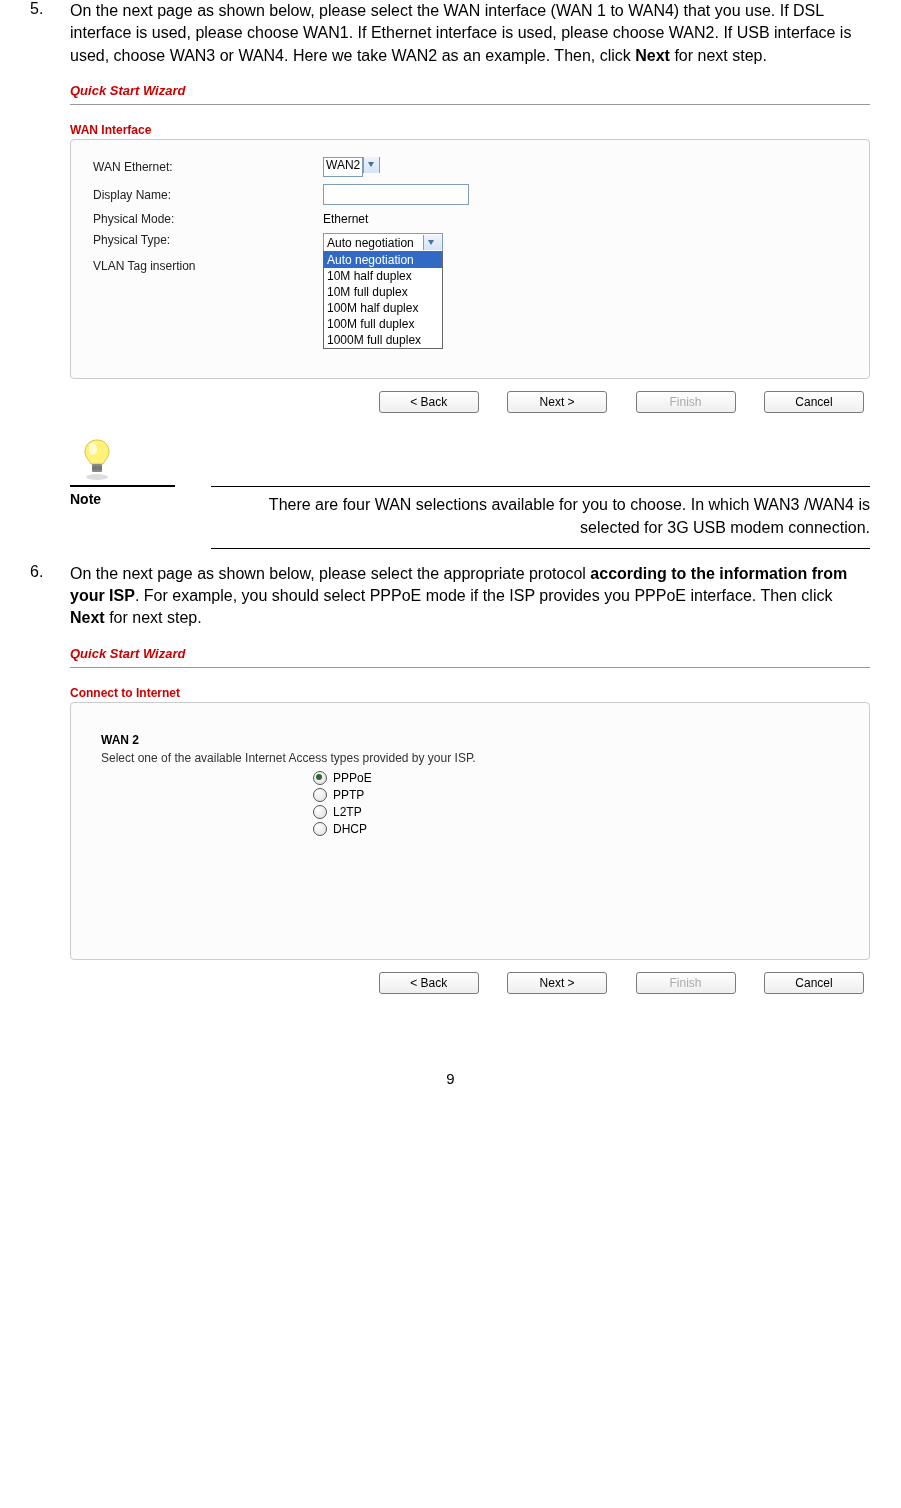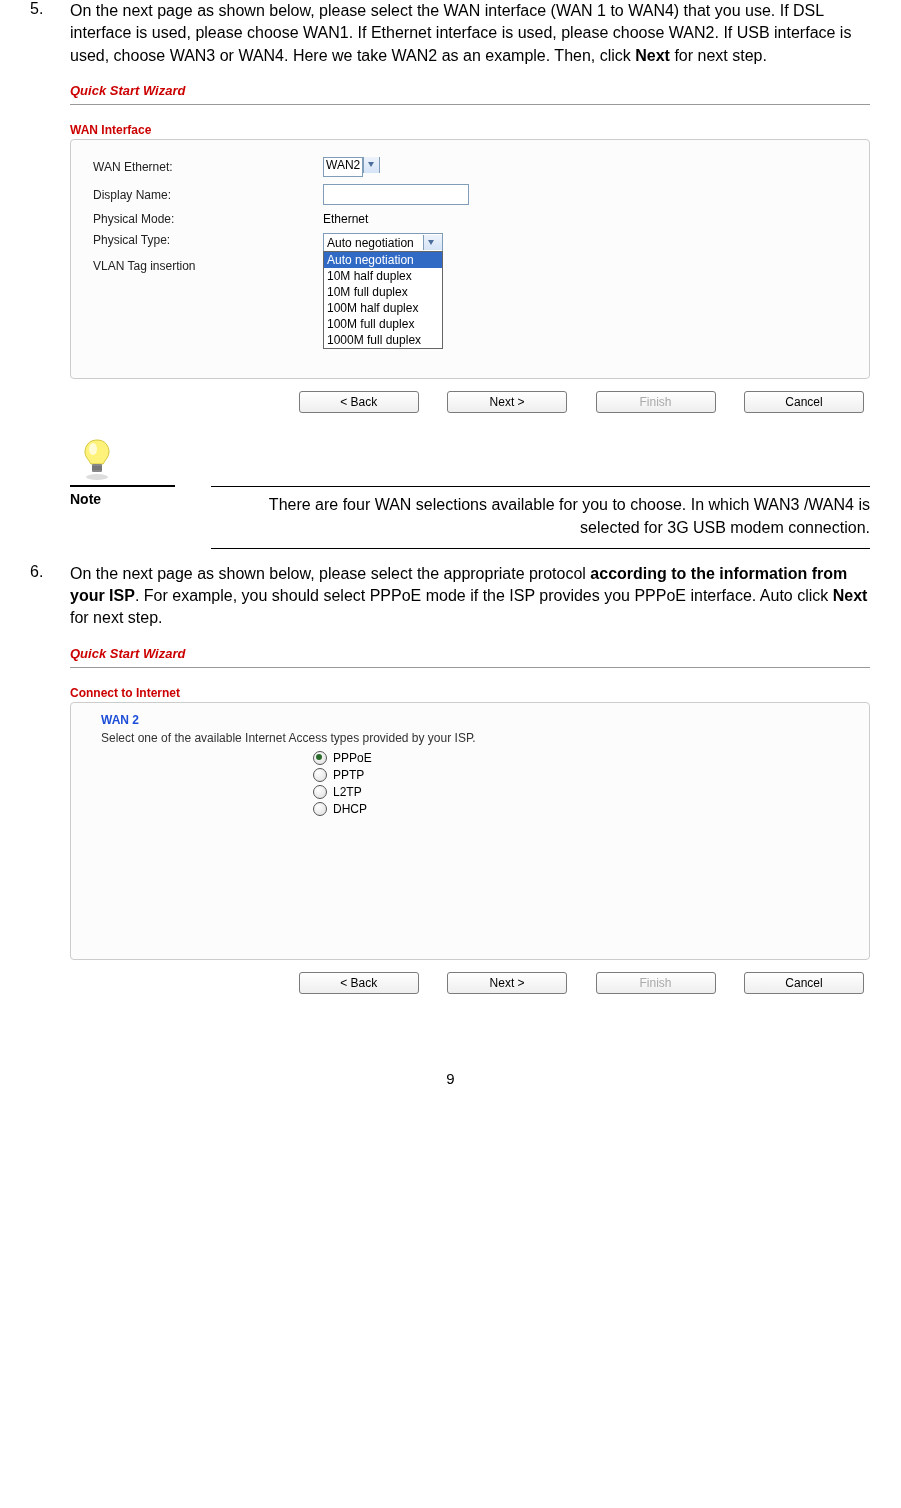--- a/index.html
+++ b/index.html
@@ -49,24 +49,24 @@
     margin: 2px 0 18px 0;
   }
   .section-heading {
     color: #c00;
     font-weight: bold;
     font-size: 12px;
     margin-bottom: 2px;
     font-family: Arial, sans-serif;
   }
   .sub-heading {
-    color: #1d4ed8;
+    color: #000000;
     font-weight: bold;
     font-size: 12px;
-    margin: 0 0 2px 8px;
+    margin: 20px 0 2px 8px;
     font-family: Arial, sans-serif;
   }
   .wizard-panel {
     background: #fcfcfc;
     border: 1px solid #ccc;
     border-radius: 4px;
     padding: 10px 22px 18px 22px;
     font-family: Arial, sans-serif;
     font-size: 12px;
     min-height: 210px;
@@ -174,21 +174,21 @@
     display: inline-block;
     min-width: 76px;
     height: 20px;
     line-height: 20px;
     border: 1px solid #7b7b7b;
     border-radius: 3px;
     background: linear-gradient(#fff,#eee);
     font-size: 12px;
     text-align: center;
     margin-left: 24px;
-    padding: 0 21px;
+    padding: 0 11px;
   }
   .wiz-button.disabled {
     color: #aaa;
   }
   .note-label {
     font-weight: bold;
     font-size: 14px;
     padding: 4px 0 0 0;
     font-family: Verdana, sans-serif;
   }
@@ -336,21 +336,21 @@
       <div class="note-label">Note</div>
     </div>
     <div style="flex:1;border-bottom:1px solid #000;margin-left:36px;padding:6px 0 8px 0;">
       <div class="note-body">There are four WAN selections available for you to choose. In which WAN3 /WAN4 is selected for 3G USB modem connection.</div>
     </div>
   </div>
 
   <div class="step-item" style="margin-top:14px;">
     <div class="step-num">6.</div>
     <div class="step-text">
-      <span>On the next page as shown below, please select the appropriate protocol </span><span class="bold">according to the information from your ISP</span><span>. For example, you should select PPPoE mode if the ISP provides you PPPoE interface. Auto click </span><span class="bold">Next</span><span> for next step.</span>
+      <span>On the next page as shown below, please select the appropriate protocol </span><span class="bold">according to the information from your ISP</span><span>. For example, you should select PPPoE mode if the ISP provides you PPPoE interface. Then click </span><span class="bold">Next</span><span> for next step.</span>
     </div>
   </div>
 
   <div class="wizard-box">
     <div class="wizard-title">Quick Start Wizard</div>
     <hr class="wizard-hr">
     <div class="section-heading">Connect to Internet</div>
     <div class="wizard-panel" style="min-height:228px;">
       <div class="sub-heading">WAN 2</div>
       <div class="panel-text">Select one of the available Internet Access types provided by your ISP.</div>

